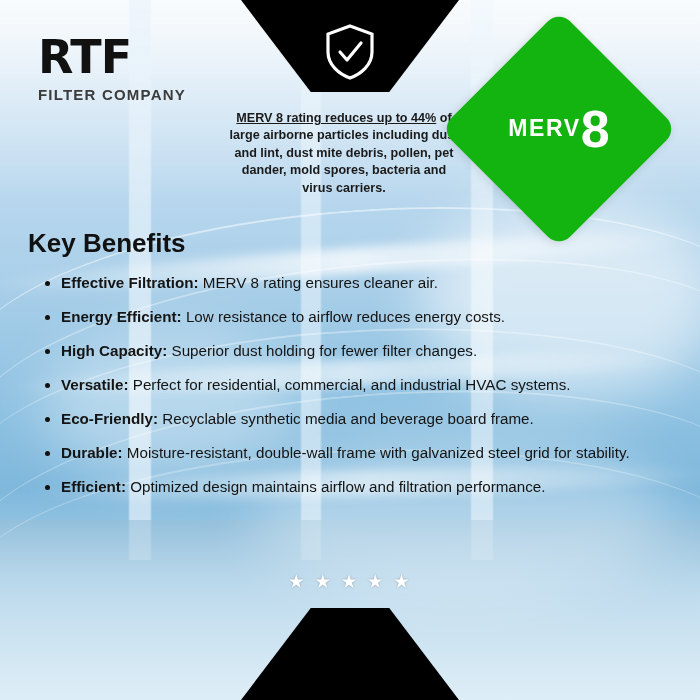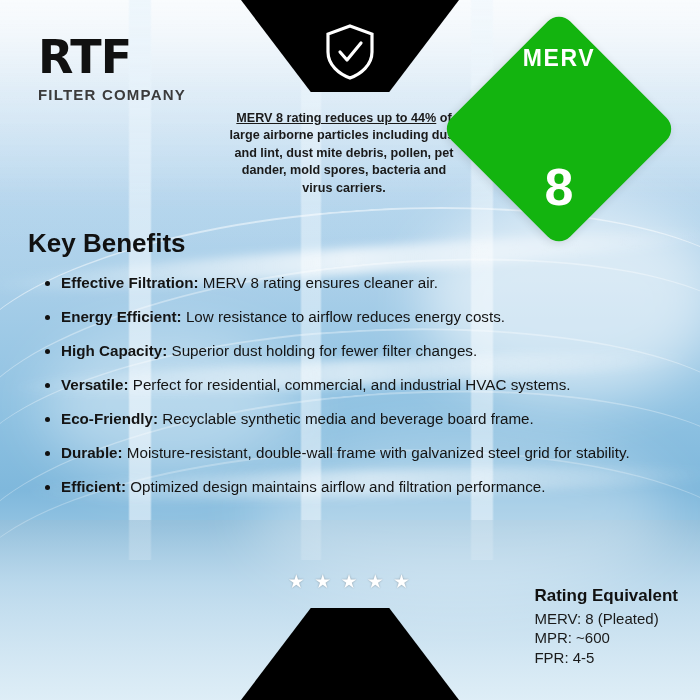--- a/index.html
+++ b/index.html
@@ -156,23 +156,23 @@
     transform: rotate(45deg);
     box-shadow: 0 2px 10px rgba(0,0,0,0.12);
   }
   .diamond-inner {
     position: absolute;
     left: 475px;
     top: 45px;
     width: 168px;
     height: 168px;
     display: flex;
-    flex-direction: column;
+    flex-direction: row;
     align-items: center;
-    justify-content: space-between;
+    justify-content: center;
     color: #fff;
   }
   .diamond-label {
     font-size: 23px;
     font-weight: 700;
     letter-spacing: 1.6px;
     margin-bottom: 2px;
   }
   .diamond-value {
     font-size: 52px;
@@ -318,20 +318,14 @@
     <li class="benefit-item">
       <span class="b">Durable:</span><span> Moisture-resistant, double-wall frame with galvanized steel grid for stability.</span>
     </li>
     <li class="benefit-item">
       <span class="b">Efficient:</span><span> Optimized design maintains airflow and filtration performance.</span>
     </li>
   </ul>
 
   <div class="stars">★ ★ ★ ★ ★</div>
 
-  <div class="rating">
-    <div class="rating-title">Rating Equivalent</div>
-    <div class="rating-line">MERV: 8 (Pleated)</div>
-    <div class="rating-line">MPR: ~600</div>
-    <div class="rating-line">FPR: 4-5</div>
-  </div>
 
 </div>
 
 </body></html>

